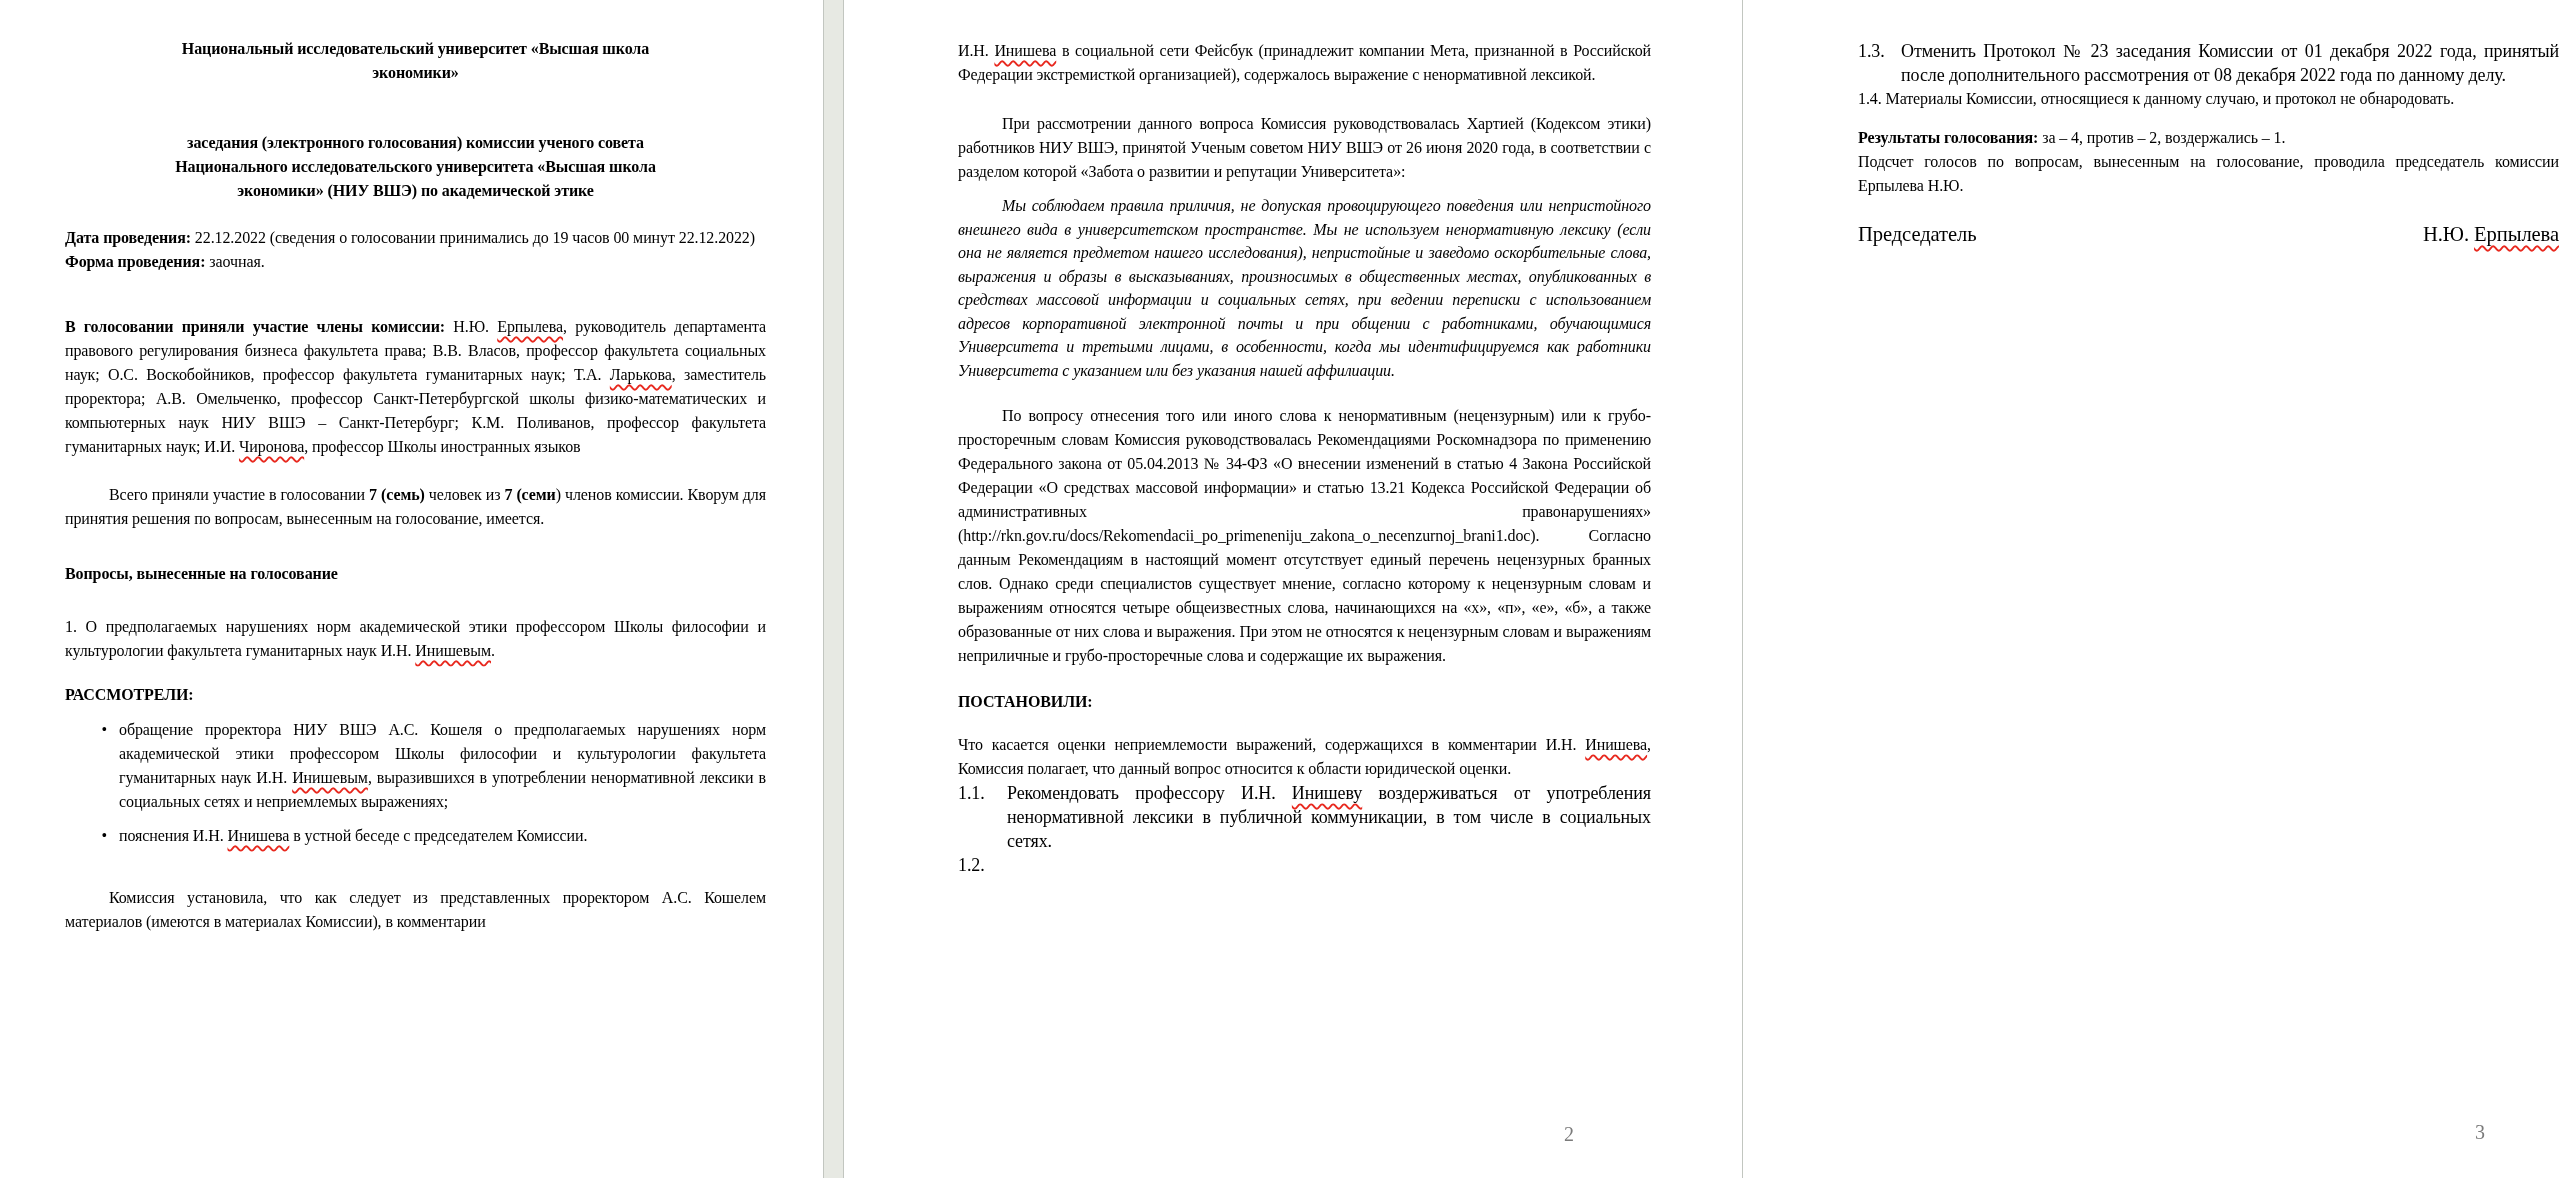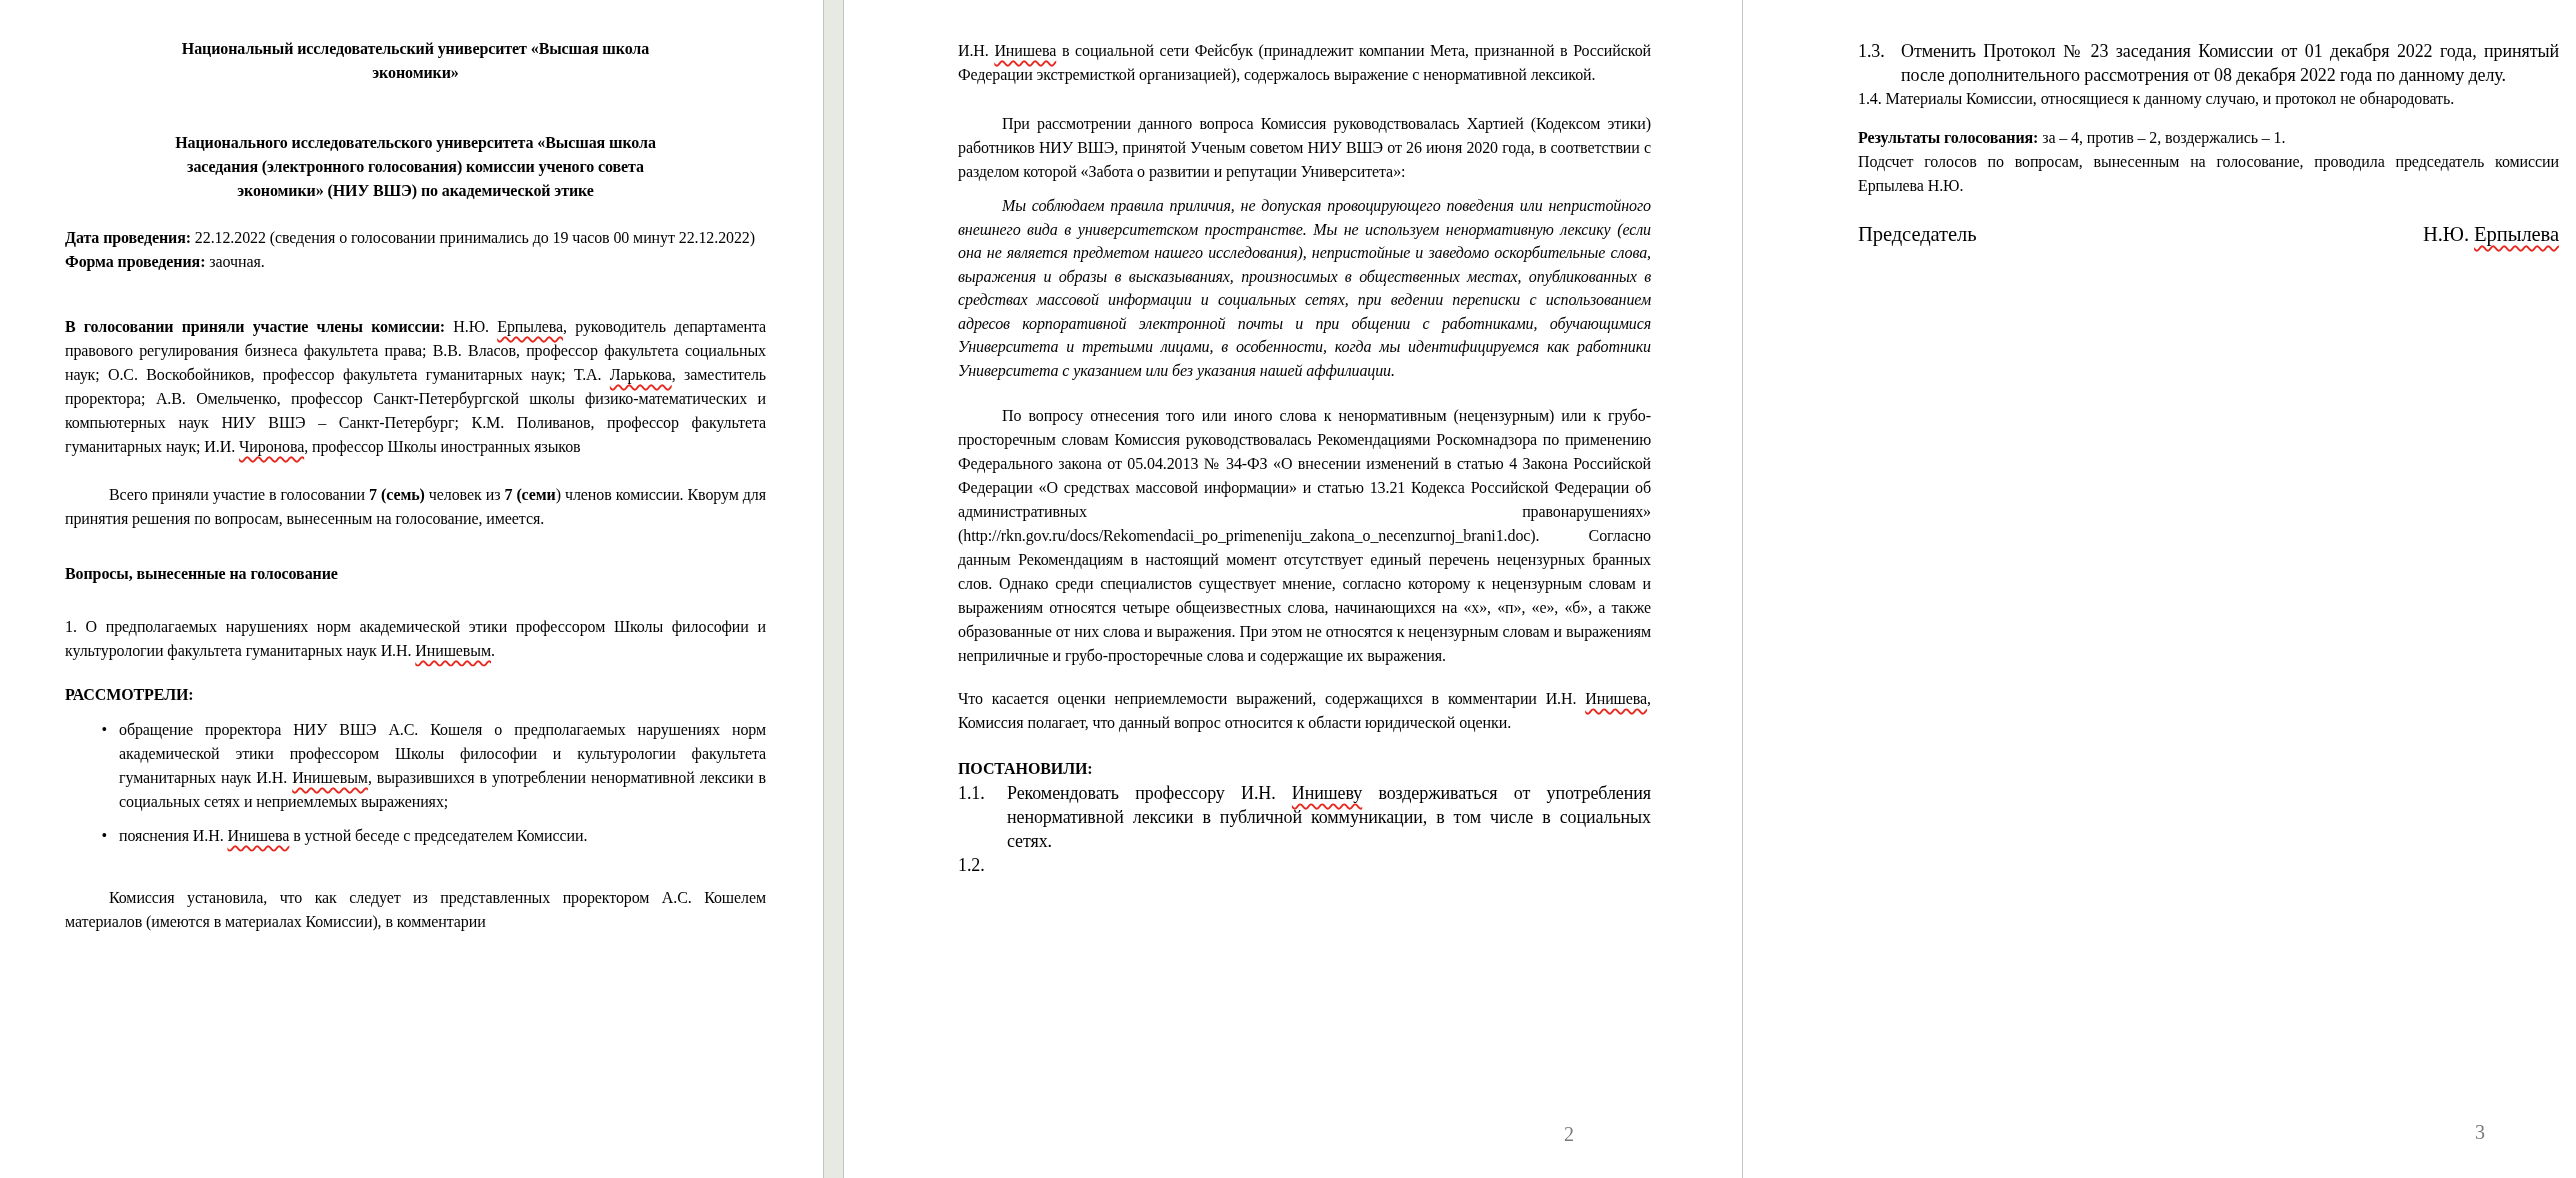--- a/index.html
+++ b/index.html
@@ -92,22 +92,22 @@
 </head>
 <body>
 
 <div class="page" id="page1">
   <div class="content">
     <div class="org-title center">
       <div class="line">Национальный исследовательский университет «Высшая школа</div>
       <div class="line">экономики»</div>
     </div>
     <div class="heading center">
+      <div class="line">заседания (электронного голосования) комиссии ученого совета</div>
       <div class="line">Национального исследовательского университета «Высшая школа</div>
-      <div class="line">заседания (электронного голосования) комиссии ученого совета</div>
       <div class="line">экономики» (НИУ ВШЭ) по академической этике</div>
     </div>
     <div class="dateblock">
       <div class="para"><span class="b">Дата проведения: </span><span>22.12.2022 (сведения о голосовании принимались до 19 часов 00 минут 22.12.2022)</span></div>
       <div class="para"><span class="b">Форма проведения: </span><span>заочная.</span></div>
     </div>
     <div class="para participants"><span class="b">В голосовании приняли участие члены комиссии: </span><span>Н.Ю. </span><span class="sq">Ерпылева</span><span>, руководитель департамента правового регулирования бизнеса факультета права; В.В. Власов, профессор факультета социальных наук; О.С. Воскобойников, профессор факультета гуманитарных наук; Т.А. </span><span class="sq">Ларькова</span><span>, заместитель проректора; А.В. Омельченко, профессор Санкт-Петербургской школы физико-математических и компьютерных наук НИУ ВШЭ – Санкт-Петербург; К.М. Поливанов, профессор факультета гуманитарных наук; И.И. </span><span class="sq">Чиронова</span><span>, профессор Школы иностранных языков</span></div>
     <div class="para ind totalpara"><span>Всего приняли участие в голосовании </span><span class="b">7 (семь)</span><span> человек из </span><span class="b">7 (семи</span><span>) членов комиссии. Кворум для принятия решения по вопросам, вынесенным на голосование, имеется.</span></div>
     <div class="para qheader">Вопросы, вынесенные на голосование</div>
     <div class="para q1para"><span>1. О предполагаемых нарушениях норм академической этики профессором Школы философии и культурологии факультета гуманитарных наук И.Н. </span><span class="sq">Инишевым</span><span>.</span></div>
@@ -119,22 +119,22 @@
     <div class="para ind komissia">Комиссия установила, что как следует из представленных проректором А.С. Кошелем материалов (имеются в материалах Комиссии), в комментарии</div>
   </div>
 </div>
 
 <div class="page" id="page2">
   <div class="content">
     <div class="para p2a"><span>И.Н. </span><span class="sq">Инишева</span><span> в социальной сети Фейсбук (принадлежит компании Мета, признанной в Российской Федерации экстремисткой организацией), содержалось выражение с ненормативной лексикой.</span></div>
     <div class="para ind p2b">При рассмотрении данного вопроса Комиссия руководствовалась Хартией (Кодексом этики) работников НИУ ВШЭ, принятой Ученым советом НИУ ВШЭ от 26 июня 2020 года, в соответствии с разделом которой «Забота о развитии и репутации Университета»:</div>
     <div class="para ind i quote">Мы соблюдаем правила приличия, не допуская провоцирующего поведения или непристойного внешнего вида в университетском пространстве. Мы не используем ненормативную лексику (если она не является предметом нашего исследования), непристойные и заведомо оскорбительные слова, выражения и образы в высказываниях, произносимых в общественных местах, опубликованных в средствах массовой информации и социальных сетях, при ведении переписки с использованием адресов корпоративной электронной почты и при общении с работниками, обучающимися Университета и третьими лицами, в особенности, когда мы идентифицируемся как работники Университета с указанием или без указания нашей аффилиации.</div>
     <div class="para ind p2c urlbreak">По вопросу отнесения того или иного слова к ненормативным (нецензурным) или к грубо-просторечным словам Комиссия руководствовалась Рекомендациями Роскомнадзора по применению Федерального закона от 05.04.2013 № 34-ФЗ «О внесении изменений в статью 4 Закона Российской Федерации «О средствах массовой информации» и статью 13.21 Кодекса Российской Федерации об административных правонарушениях» (http://rkn.gov.ru/docs/Rekomendacii_po_primeneniju_zakona_o_necenzurnoj_brani1.doc). Согласно данным Рекомендациям в настоящий момент отсутствует единый перечень нецензурных бранных слов. Однако среди специалистов существует мнение, согласно которому к нецензурным словам и выражениям относятся четыре общеизвестных слова, начинающихся на «х», «п», «е», «б», а также образованные от них слова и выражения. При этом не относятся к нецензурным словам и выражениям неприличные и грубо-просторечные слова и содержащие их выражения.</div>
+    <div class="para post">ПОСТАНОВИЛИ:</div>
     <div class="para p2d"><span>Что касается оценки неприемлемости выражений, содержащихся в комментарии И.Н. </span><span class="sq">Инишева</span><span>, Комиссия полагает, что данный вопрос относится к области юридической оценки.</span></div>
-    <div class="para post">ПОСТАНОВИЛИ:</div>
     <div class="hang hang66">
       <span class="num">1.1.</span>
       <span><span>Рекомендовать профессору И.Н. </span><span class="sq">Инишеву</span><span> воздерживаться от употребления ненормативной лексики в публичной коммуникации, в том числе в социальных сетях.</span></span>
     </div>
     <div class="hang hang66">
       <span class="num">1.2.</span>
     </div>
     <span class="pagenum">2</span>
   </div>
 </div>

